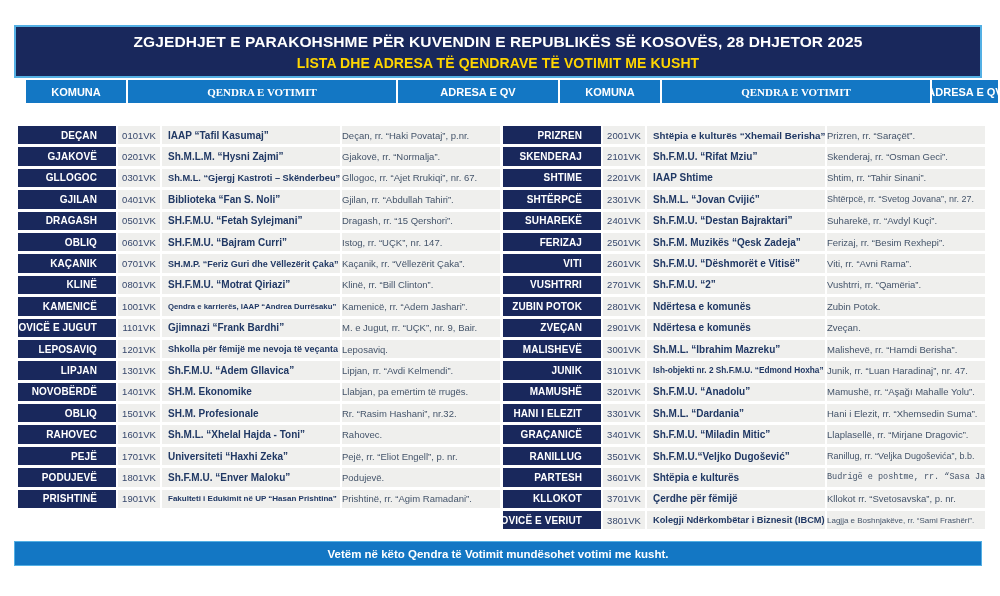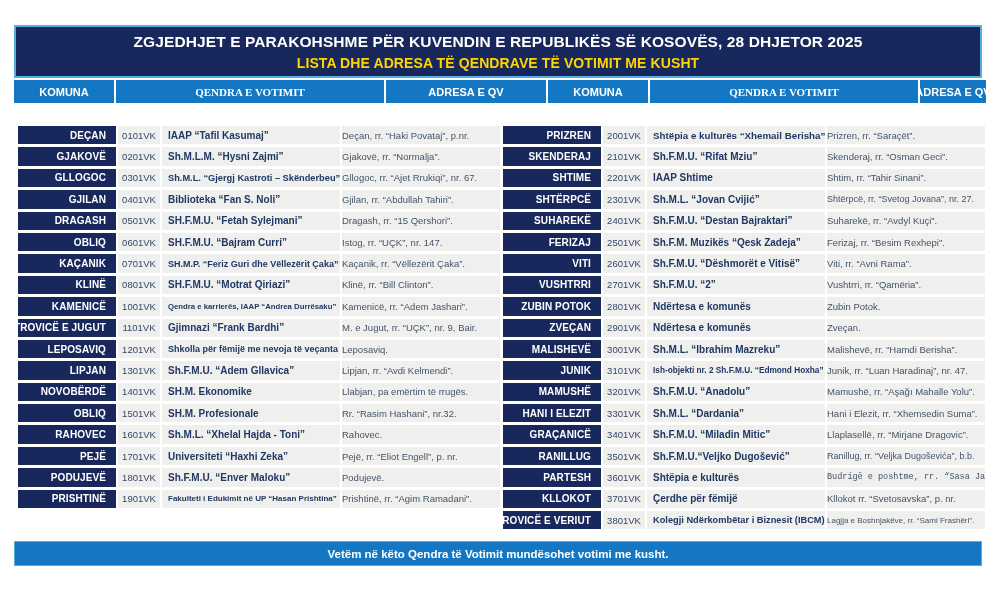--- a/index.html
+++ b/index.html
@@ -13,41 +13,41 @@
   
   .title-box{
     position:absolute;left:14px;top:25px;width:964px;height:49px;
     background:var(--navy);border:2px solid var(--accent);
     text-align:center;display:flex;flex-direction:column;justify-content:center;gap:4px;
   }
   .title-line1{color:#ffffff;font-weight:bold;font-size:15.5px;letter-spacing:.1px;}
   .title-line2{color:var(--yellow);font-weight:bold;font-size:14px;letter-spacing:.1px;}
 
   
-  .colhead{position:absolute;left:14px;top:80px;width:972px;height:23px;display:flex;gap:2px;}
+  .colhead{position:absolute;left:26px;top:80px;width:972px;height:23px;display:flex;gap:2px;}
   .colhead .hc{
     background:var(--band);color:#fff;font-weight:bold;font-size:11px;
     display:flex;align-items:center;justify-content:center;white-space:nowrap;overflow:hidden;
   }
   .hc.w-komuna{width:100px;}
   .hc.w-qendra{width:268px;font-family:Liberation Serif, serif;}
   .hc.w-adresa{width:160px;}
   .hc.w-last{flex:1;}
 
   
   .tables{position:absolute;left:18px;top:126px;width:967px;display:flex;gap:3px;}
   .half{width:482px;display:flex;flex-direction:column;gap:3px;}
   .row{display:flex;gap:2px;height:18.4px;}
   .cell{
     display:flex;align-items:center;overflow:hidden;white-space:nowrap;
     box-sizing:border-box;
   }
   .cell.komuna{
     width:98px;background:var(--navy);color:#fff;font-weight:bold;font-size:10px;
-    justify-content:flex-end;padding-right:10px;letter-spacing:.1px;
+    justify-content:flex-end;padding-right:19px;letter-spacing:.1px;
   }
   .cell.code{width:42px;background:var(--rowbg);color:var(--codeText);font-size:9.5px;justify-content:center;}
   .cell.qendra{width:178px;background:var(--rowbg);color:var(--nameText);font-weight:bold;font-size:10px;padding-left:6px;}
   .cell.adresa{flex:1;background:var(--rowbg);color:var(--bodyText);font-size:9.5px;padding-left:0;}
 
   
   .footer{
     position:absolute;left:14px;top:541px;width:966px;height:23px;
     background:var(--band);border:1px solid var(--accent);
     color:#fff;font-weight:bold;font-size:11.5px;

